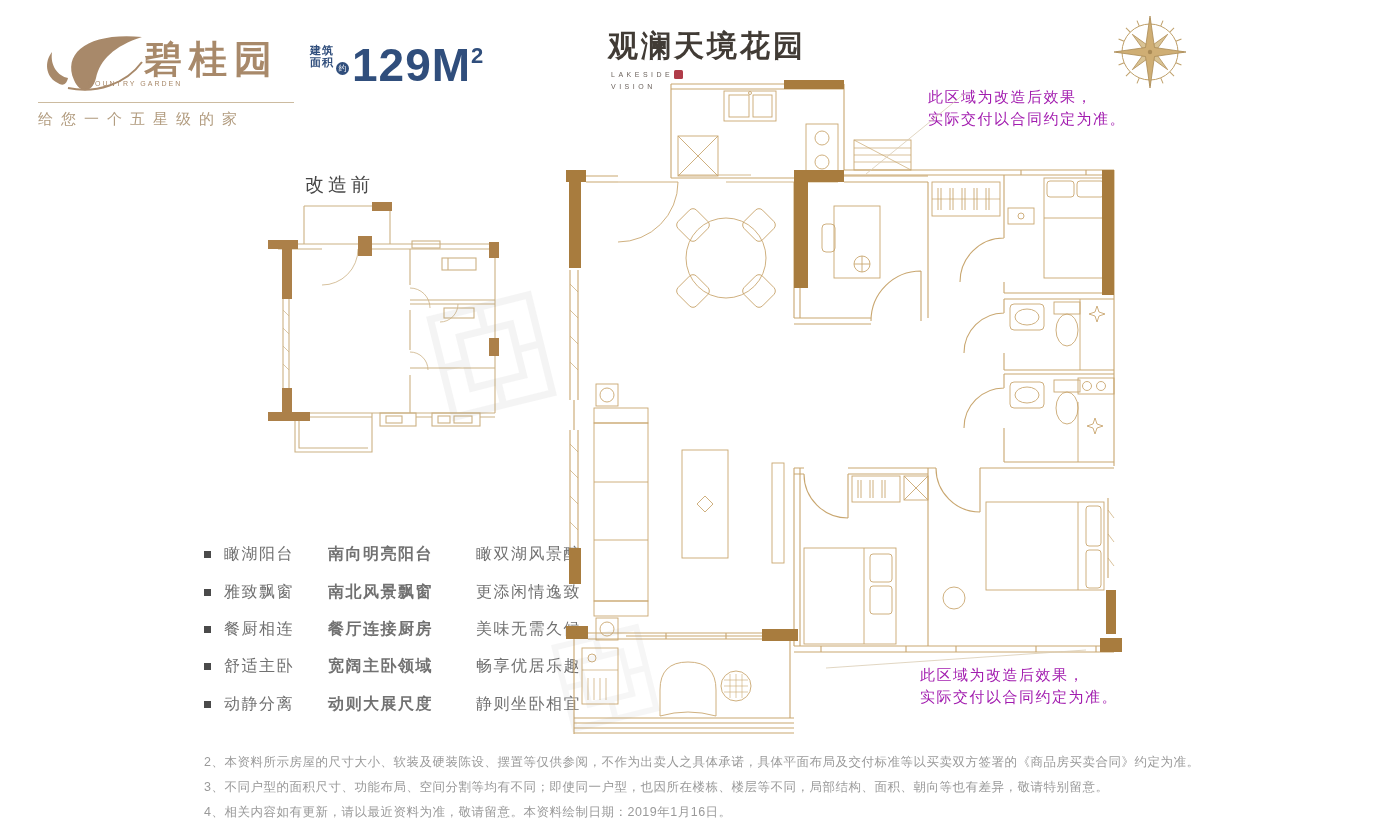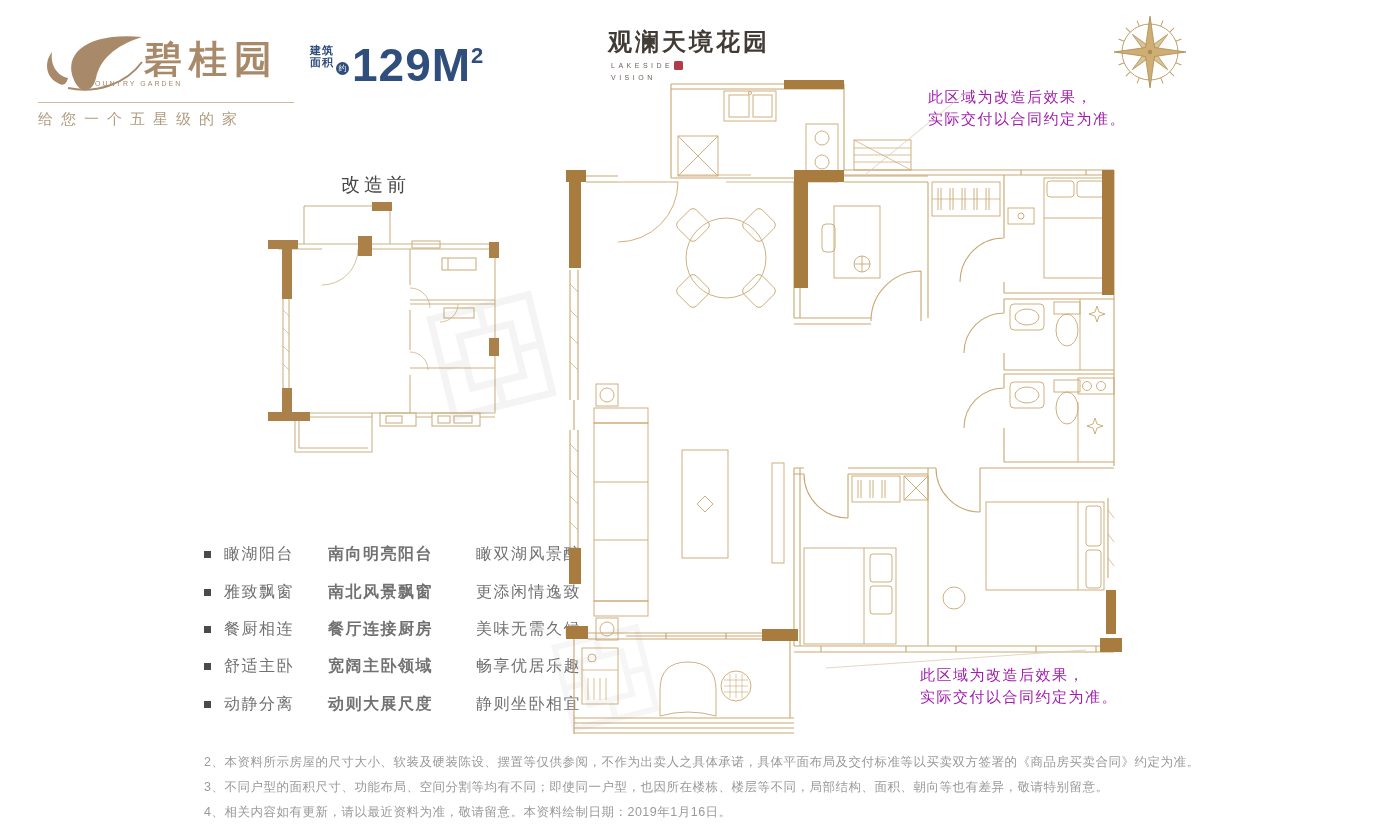--- a/index.html
+++ b/index.html
@@ -18,32 +18,32 @@
   .unit{position:absolute;left:310px;top:32px;color:#304e7c;}
   .unit-row1{display:flex;align-items:flex-start;}
   .area-label{font-size:11px;font-weight:700;line-height:12px;margin-top:12px;letter-spacing:1px;}
   .approx-dot{width:13px;height:13px;border-radius:50%;background:#304e7c;color:#fff;
               font-size:8px;line-height:13px;text-align:center;margin:30px 3px 0 2px;}
   .area-value{font-size:46px;font-weight:700;line-height:48px;letter-spacing:1px;}
   .area-sup{font-size:22px;vertical-align:18px;font-weight:700;}
   .unit-row2{font-size:33px;font-weight:700;letter-spacing:2px;margin-top:2px;}
   
   .project{position:absolute;left:608px;top:26px;}
-  .project-name{font-family:"Liberation Serif",serif;font-size:24px;font-weight:700;
+  .project-name{font-family:"Liberation Serif",serif;font-size:30px;font-weight:700;
                 color:#413b35;letter-spacing:3px;white-space:nowrap;}
   .project-sub{margin-top:3px;margin-left:3px;font-size:7px;letter-spacing:3.5px;color:#6b625c;
                line-height:9px;display:flex;align-items:center;}
   .seal{width:9px;height:9px;background:#b03c49;border-radius:1.5px;display:inline-block;margin-left:1px;}
   
   .compass{position:absolute;left:1106px;top:8px;}
   .note{font-size:15px;color:#a21caf;line-height:22px;letter-spacing:1.5px;}
   .note-top{position:absolute;left:928px;top:86px;}
   .note-bottom{position:absolute;left:920px;top:664px;}
   
-  .before-label{position:absolute;left:341px;top:172px;font-size:19px;color:#474747;
+  .before-label{position:absolute;left:305px;top:172px;font-size:19px;color:#474747;
                 letter-spacing:4px;font-weight:500;}
   .small-plan{position:absolute;left:262px;top:200px;}
   
   .features{position:absolute;left:204px;top:536px;}
   .feature-row{display:flex;align-items:center;height:37.4px;font-size:16px;color:#717171;
                letter-spacing:1.5px;white-space:nowrap;}
   .bullet{width:7px;height:7px;background:#4a4a4a;margin-right:13px;flex:0 0 auto;}
   .f-title{width:104px;}
   .f-d1{width:129px;margin-right:19px;font-weight:bold;}
   

